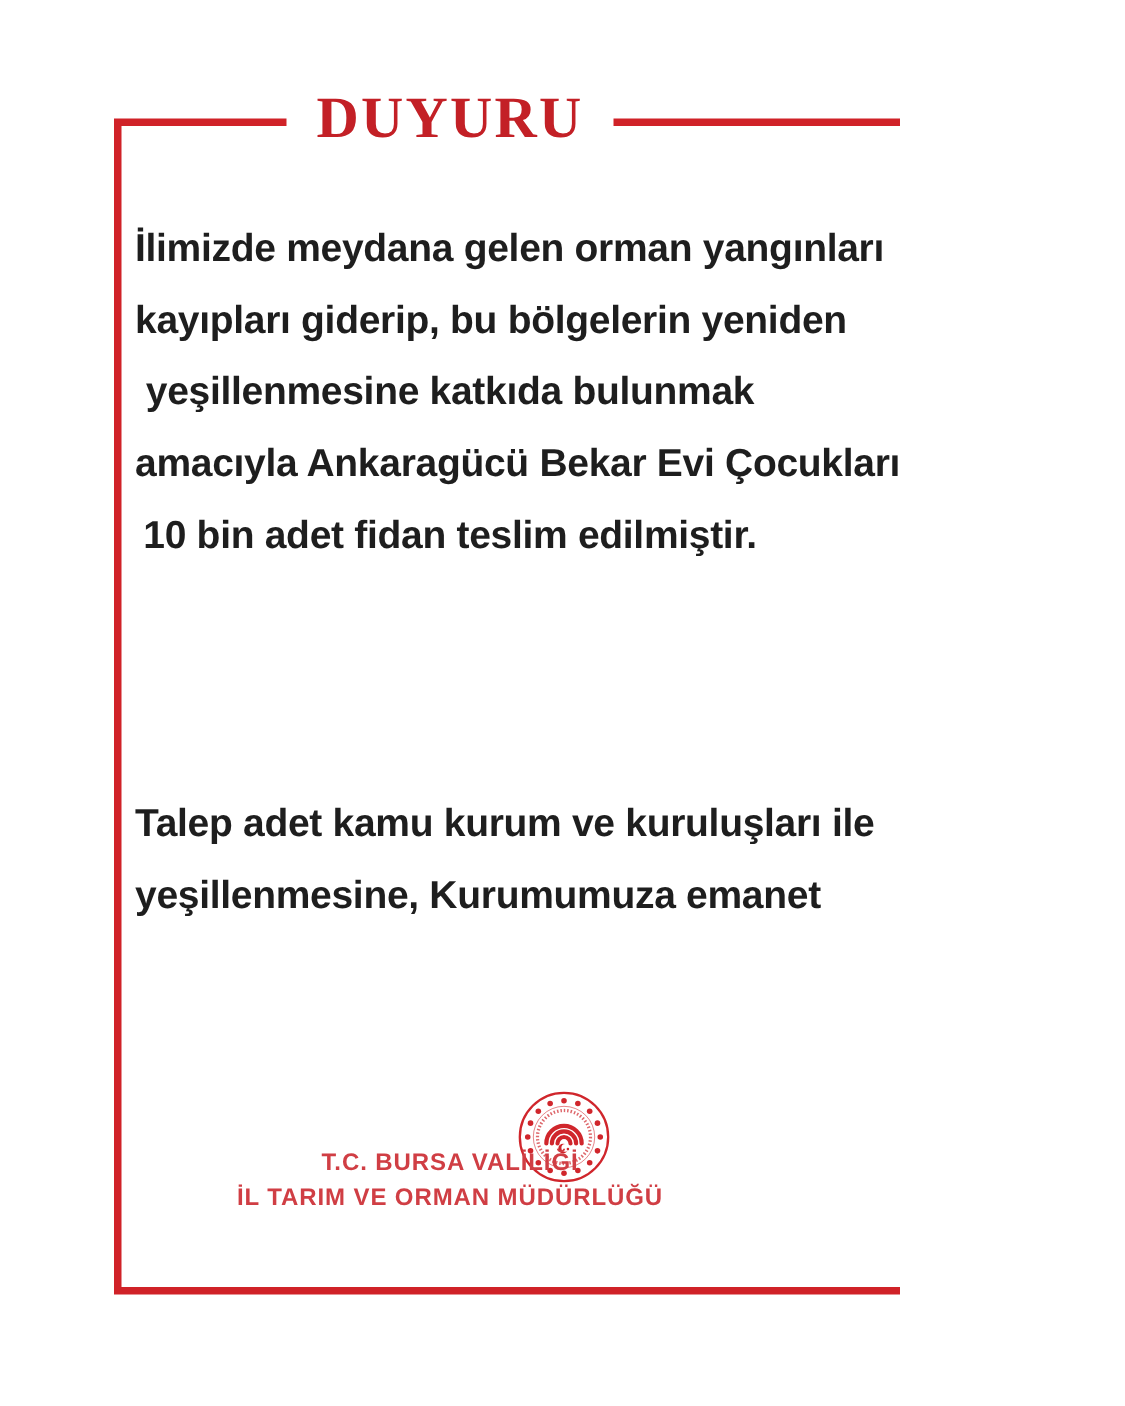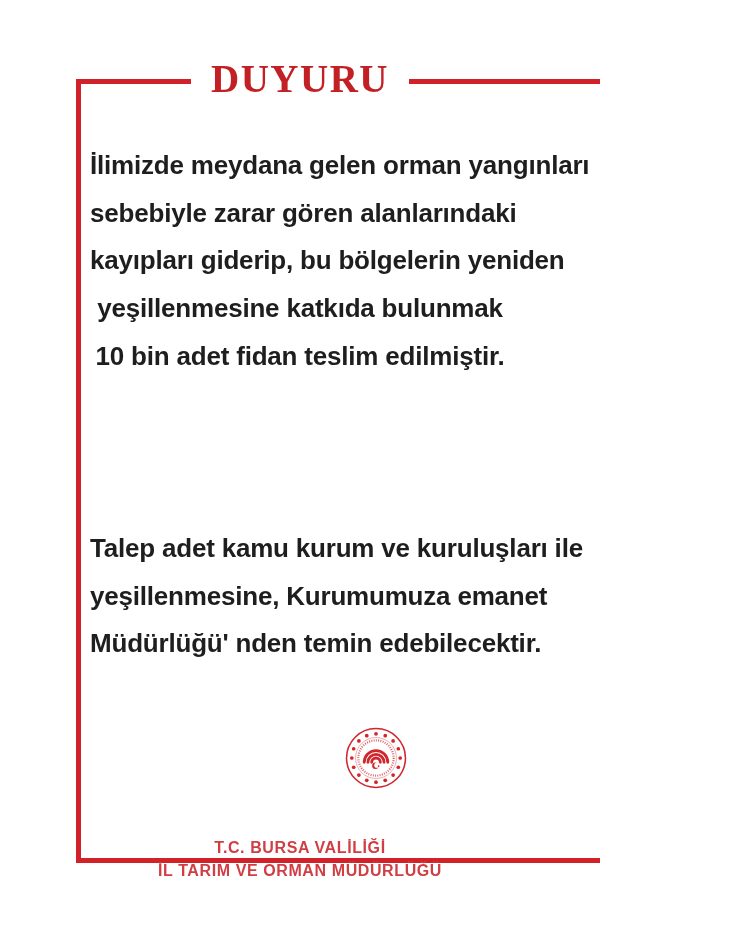--- a/index.html
+++ b/index.html
@@ -53,51 +53,50 @@
   .paragraph-1{top:126px;}
   .paragraph-2{top:509px;}
   .body-line{white-space:nowrap;}
   .logo{
     position:absolute;
     left:345px;top:727px;
     width:62px;height:62px;
   }
   .footer{
     position:absolute;
-    left:0;right:0;top:836px;
+    left:0;right:0;top:764px;
     text-align:center;
     font-weight:bold;
     font-size:16px;
     line-height:23px;
     letter-spacing:0.6px;
     color:var(--color-footer-text);
   }
   .footer div{white-space:nowrap;}
 </style>
 </head>
 <body>
 
 <div class="poster">
 
   <div class="frame"></div>
 
   <div class="title">DUYURU</div>
 
   <div class="body-text paragraph-1">
     <div class="body-line">İlimizde meydana gelen orman yangınları</div>
-    <div class="body-line">sebebiyle zarar gören alanlarındaki</div>
     <div class="body-line">kayıpları giderip, bu bölgelerin yeniden</div>
     <div class="body-line">yeşillenmesine katkıda bulunmak</div>
+    <div class="body-line">amacıyla Ankaragücü Bekar Evi Çocukları</div>
     <div class="body-line">10 bin adet fidan teslim edilmiştir.</div>
   </div>
 
   <div class="body-text paragraph-2">
     <div class="body-line">Talep adet kamu kurum ve kuruluşları ile</div>
     <div class="body-line">yeşillenmesine, Kurumumuza emanet</div>
-    <div class="body-line">Müdürlüğü' nden temin edebilecektir.</div>
   </div>
 
   <svg class="logo" viewBox="0 0 100 100" aria-hidden="true">
     <circle cx="50" cy="50" r="47.5" fill="#ffffff" stroke="var(--color-logo)" stroke-width="2.5"></circle>
     <g fill="var(--color-logo)">
       <circle cx="89" cy="50" r="3"></circle>
         <circle cx="86" cy="64.9" r="3"></circle>
       <circle cx="77.6" cy="77.6" r="3"></circle>
         <circle cx="64.9" cy="86" r="3"></circle>
       <circle cx="50" cy="89" r="3"></circle>

